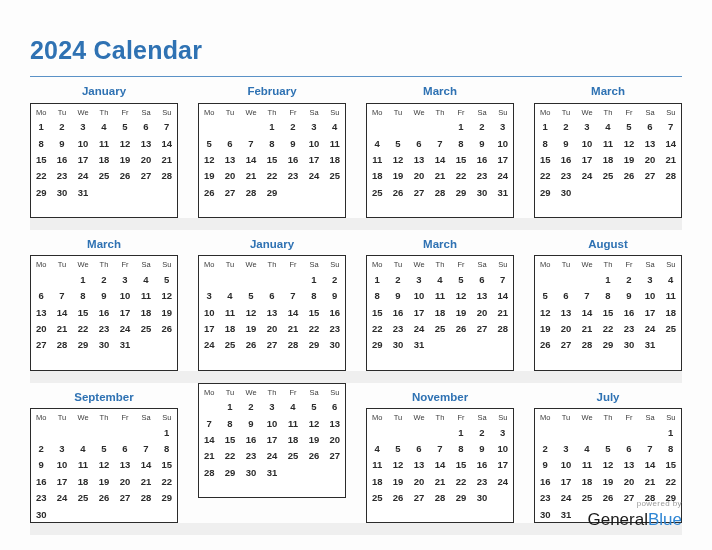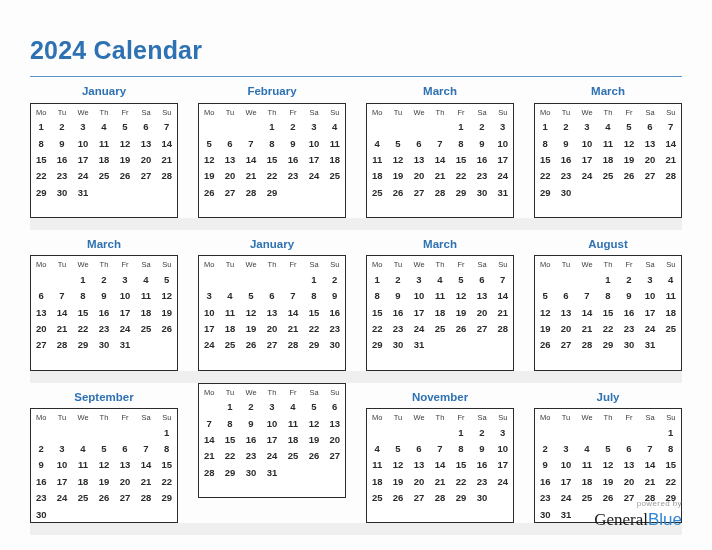--- a/index.html
+++ b/index.html
@@ -104,21 +104,20 @@
     line-height: 1;
     margin-bottom: 3px;
   }
   .brand {
     font-size: 17px;
     line-height: 1;
     white-space: nowrap;
   }
   .brand-general {
     color: #1a1a1a;
-    font-family: Liberation Serif, serif;
   }
   .brand-blue {
     color: #2f86d4;
   }
 </style>
 </head>
 <body>
 
 <div class="page">
 

